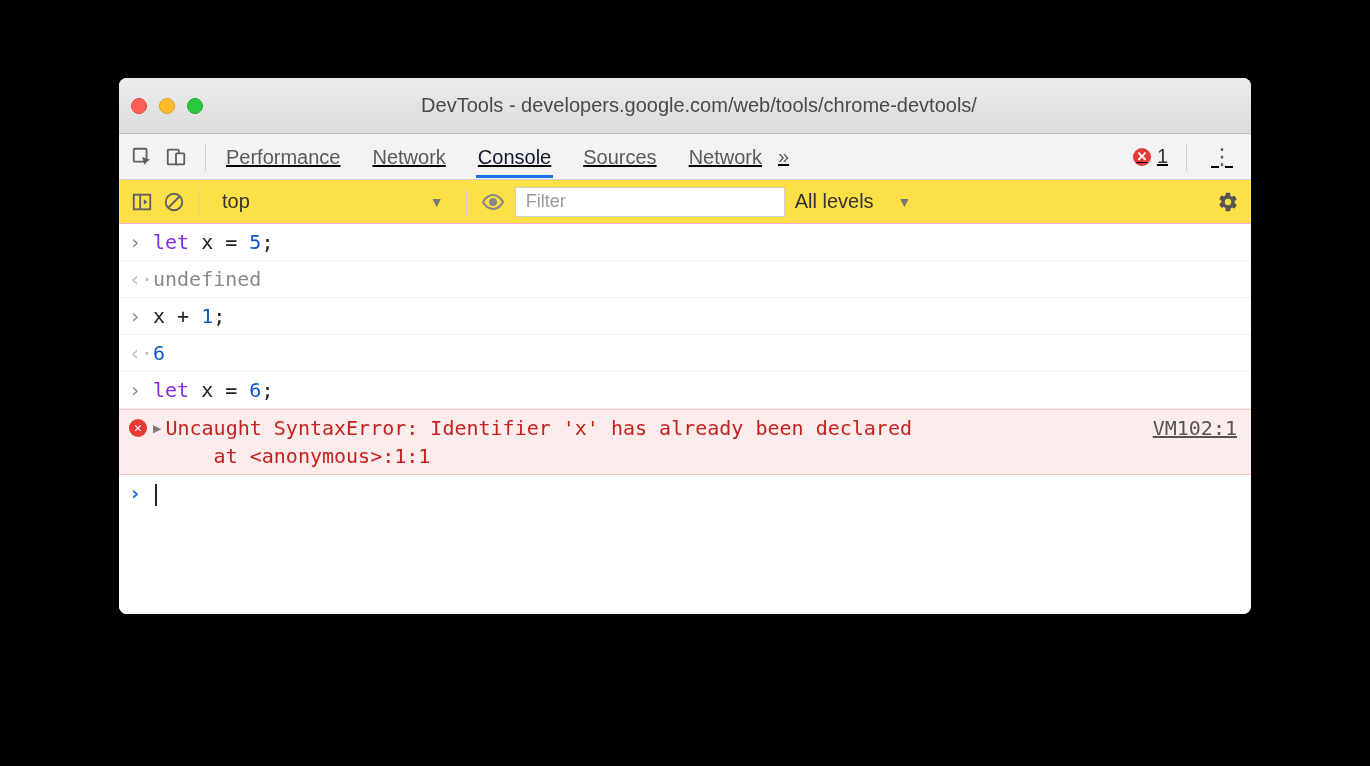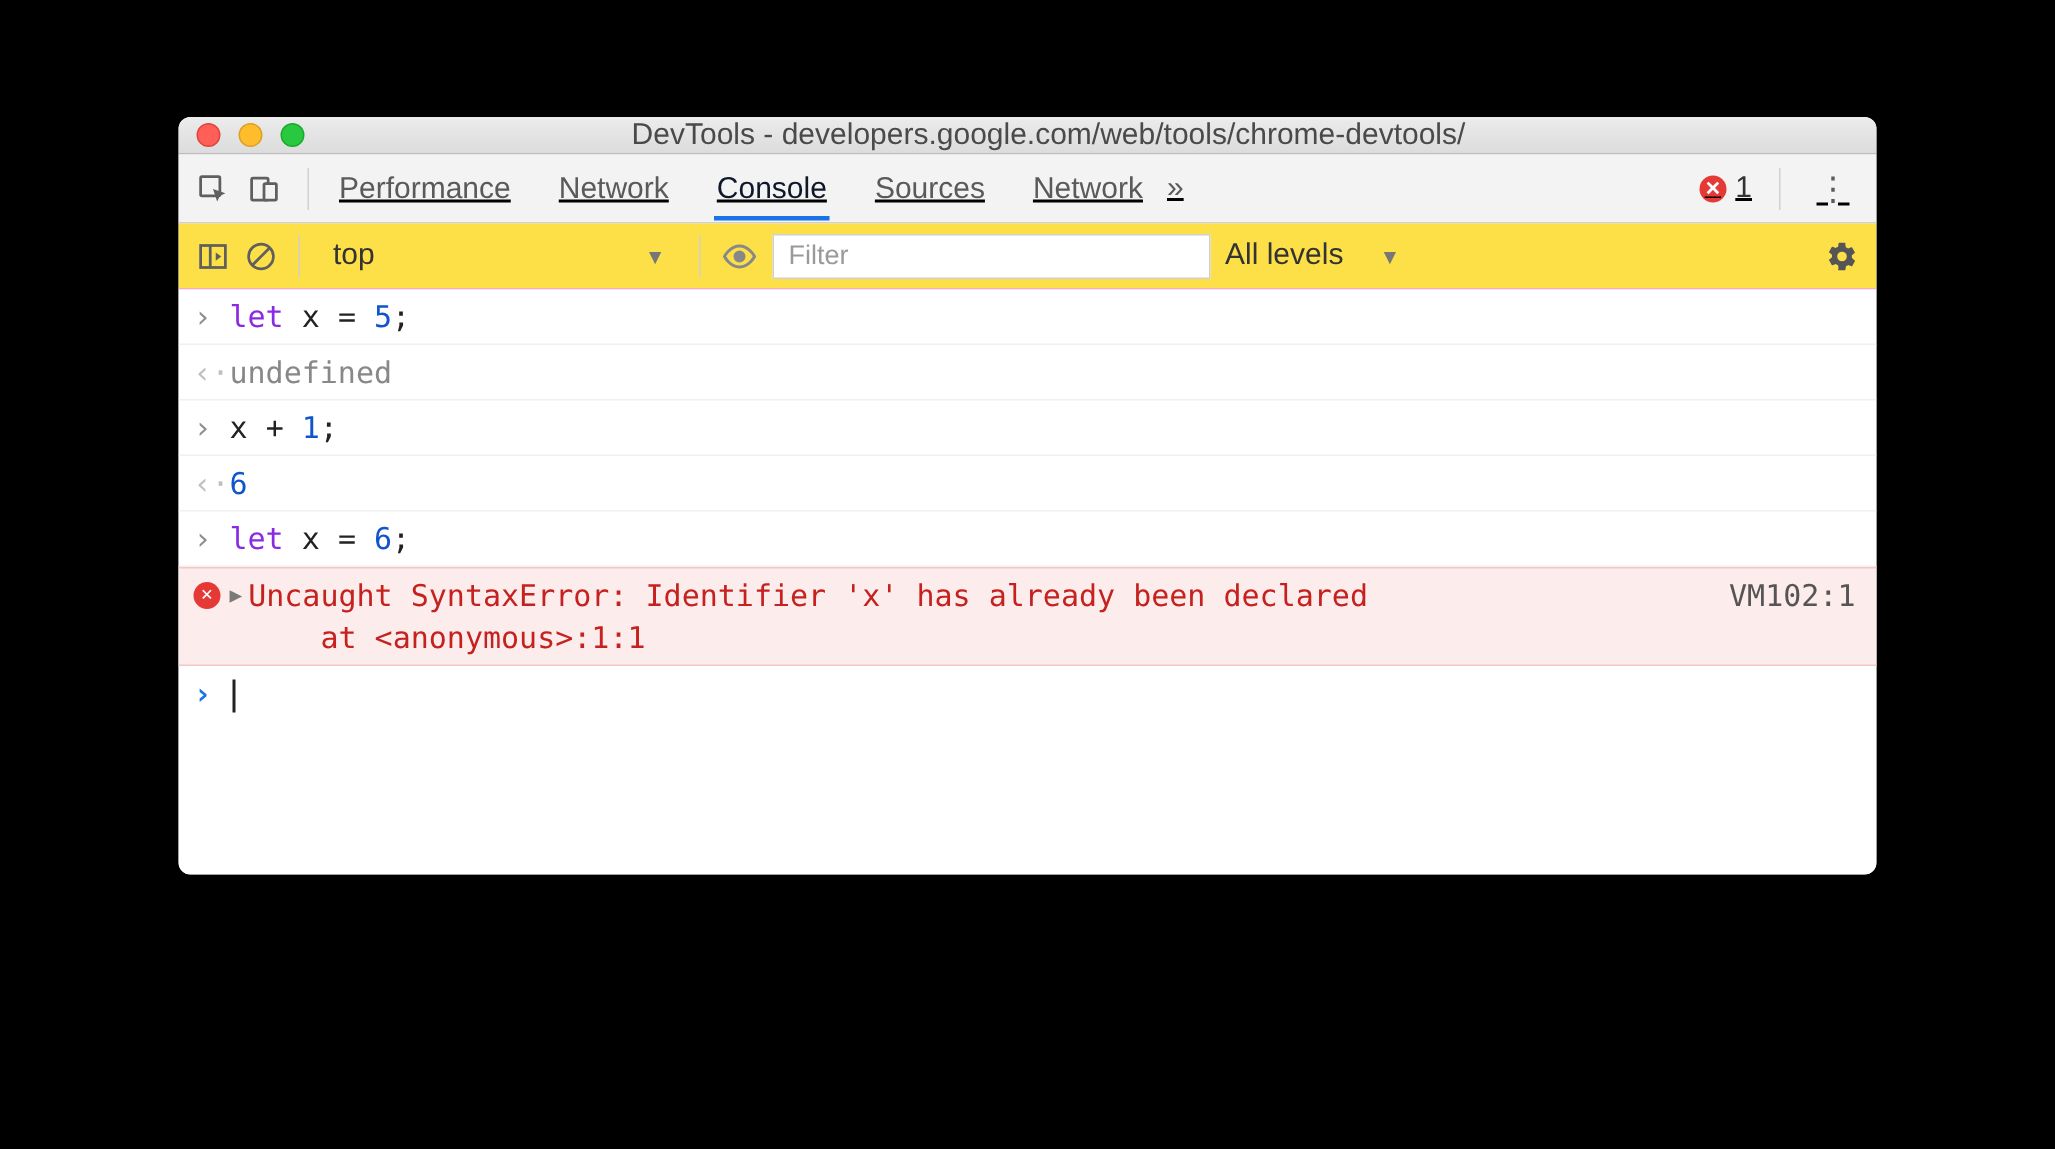--- a/index.html
+++ b/index.html
@@ -15,21 +15,21 @@
   }
   .window {
     width: 1132px;
     background: #fff;
     border-radius: 8px;
     box-shadow: 0 20px 60px rgba(0,0,0,0.5);
     overflow: hidden;
   }
   
   .titlebar {
-    height: 25px;
+    height: 56px;
     background: linear-gradient(#ececec, #dcdcdc);
     border-bottom: 1px solid #bdbdbd;
     display: flex;
     align-items: center;
     padding: 0 12px;
     color: #4a4a4a;
     font-size: 20px;
   }
   .traffic-lights { display: flex; gap: 12px; margin-right: 16px; }
   .tl { width: 16px; height: 16px; border-radius: 50%; }
@@ -78,21 +78,21 @@
   .ctb-icon { width: 22px; height: 22px; color:#5f5f5f; display:flex; align-items:center; justify-content:center; }
   .ctb-icon svg { width:100%; height:100%; }
   .ctb-divider { width:1px; height:28px; background:#d0d0d0; margin:0 4px; }
   .context-select {
     display:flex; align-items:center; gap: 180px;
     font-size: 20px; color:#333; padding: 4px 8px;
   }
   .context-select .caret { color:#777; font-size:14px; }
   .eye-icon { width:24px; height:24px; color:#888; }
   .filter-input {
-    border:1px solid #d0d0d0; height:30px; width:292px; padding:0 10px;
+    border:1px solid #d0d0d0; height:30px; width:270px; padding:0 10px;
     font-size:18px; color:#333; background:#fff;
   }
   .filter-input::placeholder { color:#9a9a9a; }
   .levels-select { font-size:20px; color:#333; display:flex; align-items:center; gap:24px; }
   .levels-select .caret { color:#777; font-size:14px; }
   .gear { color:#555; }
   
   .console-body { background:#fff; min-height: 390px; padding-bottom: 80px; }
   .row {
     display:flex; align-items:flex-start;
@@ -113,21 +113,21 @@
   .row.error {
     background:#fdecec; border-top:1px solid #f5c6c6; border-bottom:1px solid #f5c6c6;
   }
   .row.error .err-icon {
     width:18px; height:18px; border-radius:50%; background:#e53935; color:#fff;
     display:flex; align-items:center; justify-content:center; font-size:13px; font-weight:bold;
     margin-top:5px; flex-shrink:0; margin-right:4px;
   }
   .row.error .expand-tri { color:#7a7a7a; margin:0 4px 0 2px; font-size:14px; line-height:28px; }
   .row.error .err-text { color:#c5221f; white-space: pre; flex:1; }
-  .row.error .err-link { color:#555; font-family: Menlo, Monaco, Consolas, monospace; font-size:20px; }
+  .row.error .err-link { color:#555; text-decoration: underline; font-family: Menlo, Monaco, Consolas, monospace; font-size:20px; }
   .row.prompt { border-bottom:none; }
   .row.prompt .marker { color:#1a73e8; font-weight:bold; }
   .cursor {
     display:inline-block; width:1.5px; height:22px; background:#222; vertical-align:middle;
     margin-left:2px; animation: blink 1s step-start infinite;
   }
   @keyframes blink { 50% { opacity:0; } }
 </style>
 </head>
 <body>

